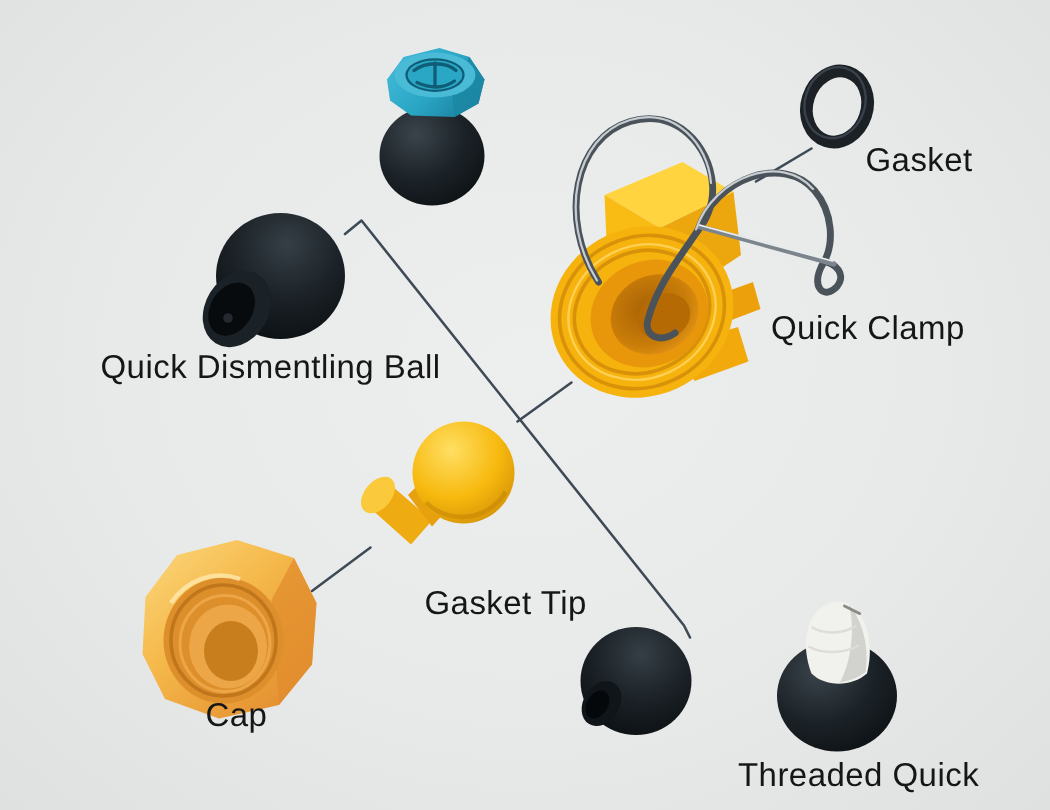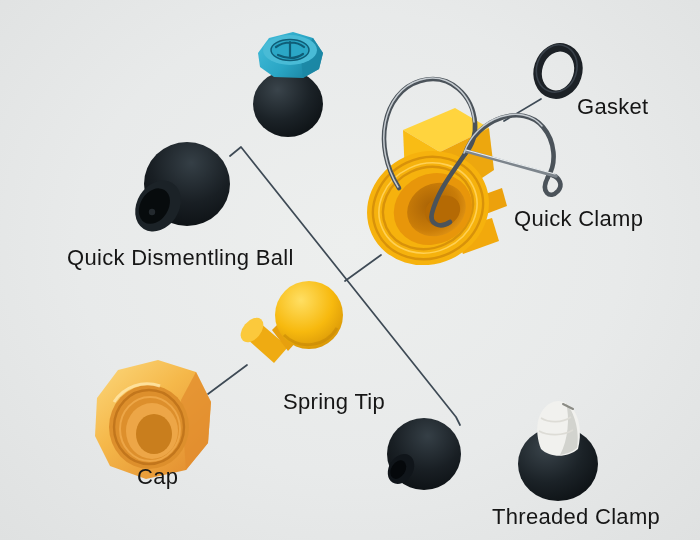--- a/index.html
+++ b/index.html
@@ -156,17 +156,17 @@
       <ellipse cx="558" cy="464" rx="40" ry="37" fill="url(#gBall)"></ellipse>
       <path d="M 541 449 C 534 430, 537 412, 549 404 C 556 399, 565 400, 571 407 C 580 416, 582 434, 578 449 C 568 458, 550 458, 541 449 Z" fill="#f1f1ee"></path>
       <path d="M 566 403 C 574 412, 580 430, 577 448 C 572 452, 566 454, 560 455 C 568 440, 570 418, 566 403 Z" fill="#d2d3ce"></path>
       <path d="M 539 431 C 548 436, 563 436, 573 430 M 541 418 C 549 423, 562 423, 571 417" fill="none" stroke="#dddcd6" stroke-width="1.6"></path>
       <path d="M 563 404 L 573 409" stroke="#8a8b85" stroke-width="2" stroke-linecap="round"></path>
     </g>
   </svg>
 
   <div class="label" style="left:577px; top:94px;">Gasket</div>
   <div class="label" style="left:514px; top:206px;">Quick Clamp</div>
-  <div class="label" style="left:67px; top:245px;">Quick Dismentling Ball</div>
-  <div class="label" style="left:283px; top:389px;">Spring Tip</div>
+  <div class="label" style="left:67px; top:232px;">Quick Dismentling Ball</div>
+  <div class="label" style="left:283px; top:389px;">Gasket Tip</div>
   <div class="label" style="left:137px; top:464px;">Cap</div>
-  <div class="label" style="left:492px; top:504px;">Threaded Clamp</div>
+  <div class="label" style="left:492px; top:504px;">Threaded Quick</div>
 </div>
 
 </body></html>

